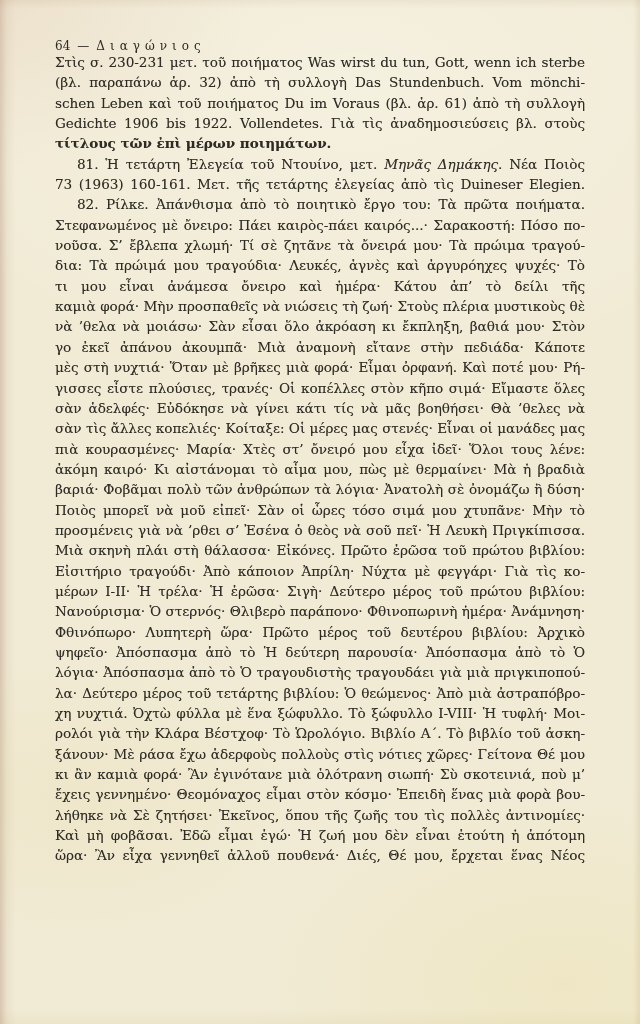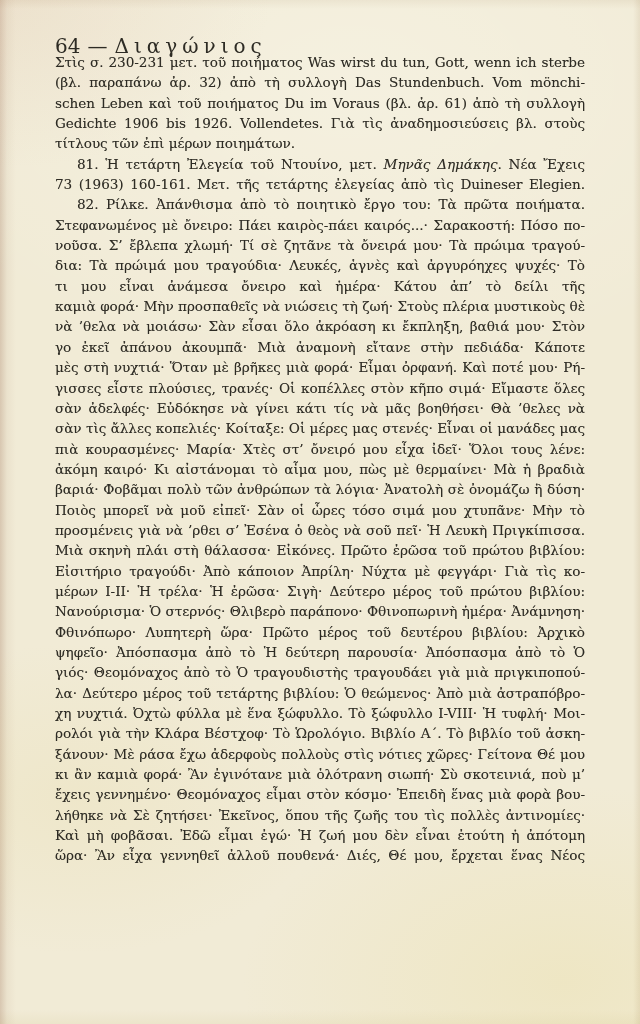--- a/index.html
+++ b/index.html
@@ -20,55 +20,55 @@
       radial-gradient(ellipse 520px 320px at 88% 96%, rgba(228,213,130,0.22), transparent 62%),
       radial-gradient(ellipse 420px 260px at 12% 78%, rgba(224,208,138,0.16), transparent 60%),
       radial-gradient(ellipse 680px 420px at 55% 8%, rgba(255,255,248,0.28), transparent 70%),
       linear-gradient(90deg, rgba(150,105,80,0.28) 0px, rgba(150,105,80,0.07) 7px, rgba(150,105,80,0) 16px),
       linear-gradient(270deg, rgba(160,130,85,0.16) 0px, rgba(160,130,85,0) 7px),
       linear-gradient(180deg, rgba(160,130,85,0.12) 0px, rgba(160,130,85,0) 9px),
       linear-gradient(0deg, rgba(190,170,100,0.10) 0px, rgba(190,170,100,0) 14px);
   }
   .header{
     position:absolute;left:55px;top:36px;
-    font-size:20px;line-height:20px;
+    font-size:12px;line-height:20px;
     white-space:nowrap;
   }
   .header .sep{margin:0 7px;}
   .header .journal{letter-spacing:5px;}
   .text-block{
     position:absolute;left:55px;right:55px;top:52px;
   }
   .line{
     font-size:13.5px;
     line-height:var(--lh);
     height:var(--lh);
     overflow:hidden;
     text-align:justify;
     text-align-last:justify;
     text-shadow:0.2px 0.2px 0 rgba(43,40,30,0.35);
   }
   .line.indent{text-indent:22px;}
-  .line.last{text-align-last:left;}
+  .line.last{text-align-last:left;font-weight:bold;}
   .line em{font-style:italic;}
 </style>
 </head>
 <body>
 
 <div class="page">
   <div class="header">
     <span>64</span><span class="sep">—</span><span class="journal">Διαγώνιος</span>
   </div>
   <div class="text-block">
       <div class="line"><span>Στὶς σ. 230-231 μετ. τοῦ ποιήματος Was wirst du tun, Gott, wenn ich sterbe</span></div>
       <div class="line"><span>(βλ. παραπάνω ἀρ. 32) ἀπὸ τὴ συλλογὴ Das Stundenbuch. Vom mönchi-</span></div>
       <div class="line"><span>schen Leben καὶ τοῦ ποιήματος Du im Voraus (βλ. ἀρ. 61) ἀπὸ τὴ συλλογὴ</span></div>
-      <div class="line"><span>Gedichte 1906 bis 1926. Vollendetes. Γιὰ τὶς ἀναδημοσιεύσεις βλ. στοὺς</span></div>
+      <div class="line"><span>Gedichte 1906 bis 1922. Vollendetes. Γιὰ τὶς ἀναδημοσιεύσεις βλ. στοὺς</span></div>
       <div class="line last"><span>τίτλους τῶν ἐπὶ μέρων ποιημάτων.</span></div>
-      <div class="line indent"><span>81. Ἡ τετάρτη Ἐλεγεία τοῦ Ντουίνο, μετ. </span><em>Μηνᾶς Δημάκης</em><span>. Νέα Ἔχεις</span></div>
+      <div class="line indent"><span>81. Ἡ τετάρτη Ἐλεγεία τοῦ Ντουίνο, μετ. </span><em>Μηνᾶς Δημάκης</em><span>. Νέα Ποιὸς</span></div>
       <div class="line"><span>73 (1963) 160-161. Μετ. τῆς τετάρτης ἐλεγείας ἀπὸ τὶς Duineser Elegien.</span></div>
       <div class="line indent"><span>82. Ρίλκε. Ἀπάνθισμα ἀπὸ τὸ ποιητικὸ ἔργο του: Τὰ πρῶτα ποιήματα.</span></div>
       <div class="line"><span>Στεφανωμένος μὲ ὄνειρο: Πάει καιρὸς-πάει καιρός...· Σαρακοστή: Πόσο πο-</span></div>
       <div class="line"><span>νοῦσα. Σ’ ἔβλεπα χλωμή· Τί σὲ ζητᾶνε τὰ ὄνειρά μου· Τὰ πρώιμα τραγού-</span></div>
       <div class="line"><span>δια: Τὰ πρώιμά μου τραγούδια· Λευκές, ἁγνὲς καὶ ἀργυρόηχες ψυχές· Τὸ σπί-</span></div>
       <div class="line"><span>τι μου εἶναι ἀνάμεσα ὄνειρο καὶ ἡμέρα· Κάτου ἀπ’ τὸ δείλι τῆς κουκουναριᾶς</span></div>
       <div class="line"><span>καμιὰ φορά· Μὴν προσπαθεῖς νὰ νιώσεις τὴ ζωή· Στοὺς πλέρια μυστικοὺς θὲ</span></div>
       <div class="line"><span>νὰ ’θελα νὰ μοιάσω· Σὰν εἶσαι ὅλο ἀκρόαση κι ἔκπληξη, βαθιά μου· Στὸν πύρ-</span></div>
       <div class="line"><span>γο ἐκεῖ ἀπάνου ἀκουμπᾶ· Μιὰ ἀναμονὴ εἴτανε στὴν πεδιάδα· Κάποτε νιώθεις,</span></div>
       <div class="line"><span>μὲς στὴ νυχτιά· Ὅταν μὲ βρῆκες μιὰ φορά· Εἶμαι ὀρφανή. Καὶ ποτέ μου· Ρή-</span></div>
@@ -79,21 +79,21 @@
       <div class="line"><span>ἀκόμη καιρό· Κι αἰστάνομαι τὸ αἷμα μου, πὼς μὲ θερμαίνει· Μὰ ἡ βραδιὰ εἶναι</span></div>
       <div class="line"><span>βαριά· Φοβᾶμαι πολὺ τῶν ἀνθρώπων τὰ λόγια· Ἀνατολὴ σὲ ὀνομάζω ἢ δύση·</span></div>
       <div class="line"><span>Ποιὸς μπορεῖ νὰ μοῦ εἰπεῖ· Σὰν οἱ ὧρες τόσο σιμά μου χτυπᾶνε· Μὴν τὸ</span></div>
       <div class="line"><span>προσμένεις γιὰ νὰ ’ρθει σ’ Ἐσένα ὁ θεὸς νὰ σοῦ πεῖ· Ἡ Λευκὴ Πριγκίπισσα.</span></div>
       <div class="line"><span>Μιὰ σκηνὴ πλάι στὴ θάλασσα· Εἰκόνες. Πρῶτο ἐρῶσα τοῦ πρώτου βιβλίου:</span></div>
       <div class="line"><span>Εἰσιτήριο τραγούδι· Ἀπὸ κάποιον Ἀπρίλη· Νύχτα μὲ φεγγάρι· Γιὰ τὶς κο-</span></div>
       <div class="line"><span>μέρων I-II· Ἡ τρέλα· Ἡ ἐρῶσα· Σιγὴ· Δεύτερο μέρος τοῦ πρώτου βιβλίου:</span></div>
       <div class="line"><span>Νανούρισμα· Ὁ στερνός· Θλιβερὸ παράπονο· Φθινοπωρινὴ ἡμέρα· Ἀνάμνηση·</span></div>
       <div class="line"><span>Φθινόπωρο· Λυπητερὴ ὥρα· Πρῶτο μέρος τοῦ δευτέρου βιβλίου: Ἀρχικὸ</span></div>
       <div class="line"><span>ψηφεῖο· Ἀπόσπασμα ἀπὸ τὸ Ἡ δεύτερη παρουσία· Ἀπόσπασμα ἀπὸ τὸ Ὁ</span></div>
-      <div class="line"><span>γιός· Θεομόναχος ἀπὸ τὸ Ὁ τραγουδιστὴς τραγουδάει γιὰ μιὰ πριγκιποπού-</span></div>
+      <div class="line"><span>λόγια· Ἀπόσπασμα ἀπὸ τὸ Ὁ τραγουδιστὴς τραγουδάει γιὰ μιὰ πριγκιποπού-</span></div>
       <div class="line"><span>λα· Δεύτερο μέρος τοῦ τετάρτης βιβλίου: Ὁ θεώμενος· Ἀπὸ μιὰ ἀστραπόβρο-</span></div>
       <div class="line"><span>χη νυχτιά. Ὀχτὼ φύλλα μὲ ἕνα ξώφυλλο. Τὸ ξώφυλλο I-VIII· Ἡ τυφλή· Μοι-</span></div>
       <div class="line"><span>ρολόι γιὰ τὴν Κλάρα Βέστχοφ· Τὸ Ὡρολόγιο. Βιβλίο Α´. Τὸ βιβλίο τοῦ ἀσκη-</span></div>
       <div class="line"><span>ξάνουν· Μὲ ράσα ἔχω ἀδερφοὺς πολλοὺς στὶς νότιες χῶρες· Γείτονα Θέ μου—</span></div>
       <div class="line"><span>κι ἂν καμιὰ φορά· Ἂν ἐγινότανε μιὰ ὁλότρανη σιωπή· Σὺ σκοτεινιά, ποὺ μ’</span></div>
       <div class="line"><span>ἔχεις γεννημένο· Θεομόναχος εἶμαι στὸν κόσμο· Ἐπειδὴ ἕνας μιὰ φορὰ βου-</span></div>
       <div class="line"><span>λήθηκε νὰ Σὲ ζητήσει· Ἐκεῖνος, ὅπου τῆς ζωῆς του τὶς πολλὲς ἀντινομίες·</span></div>
       <div class="line"><span>Καὶ μὴ φοβᾶσαι. Ἐδῶ εἶμαι ἐγώ· Ἡ ζωή μου δὲν εἶναι ἐτούτη ἡ ἀπότομη</span></div>
       <div class="line"><span>ὥρα· Ἂν εἶχα γεννηθεῖ ἀλλοῦ πουθενά· Διές, Θέ μου, ἔρχεται ἕνας Νέος σιμά</span></div>
     </div>

